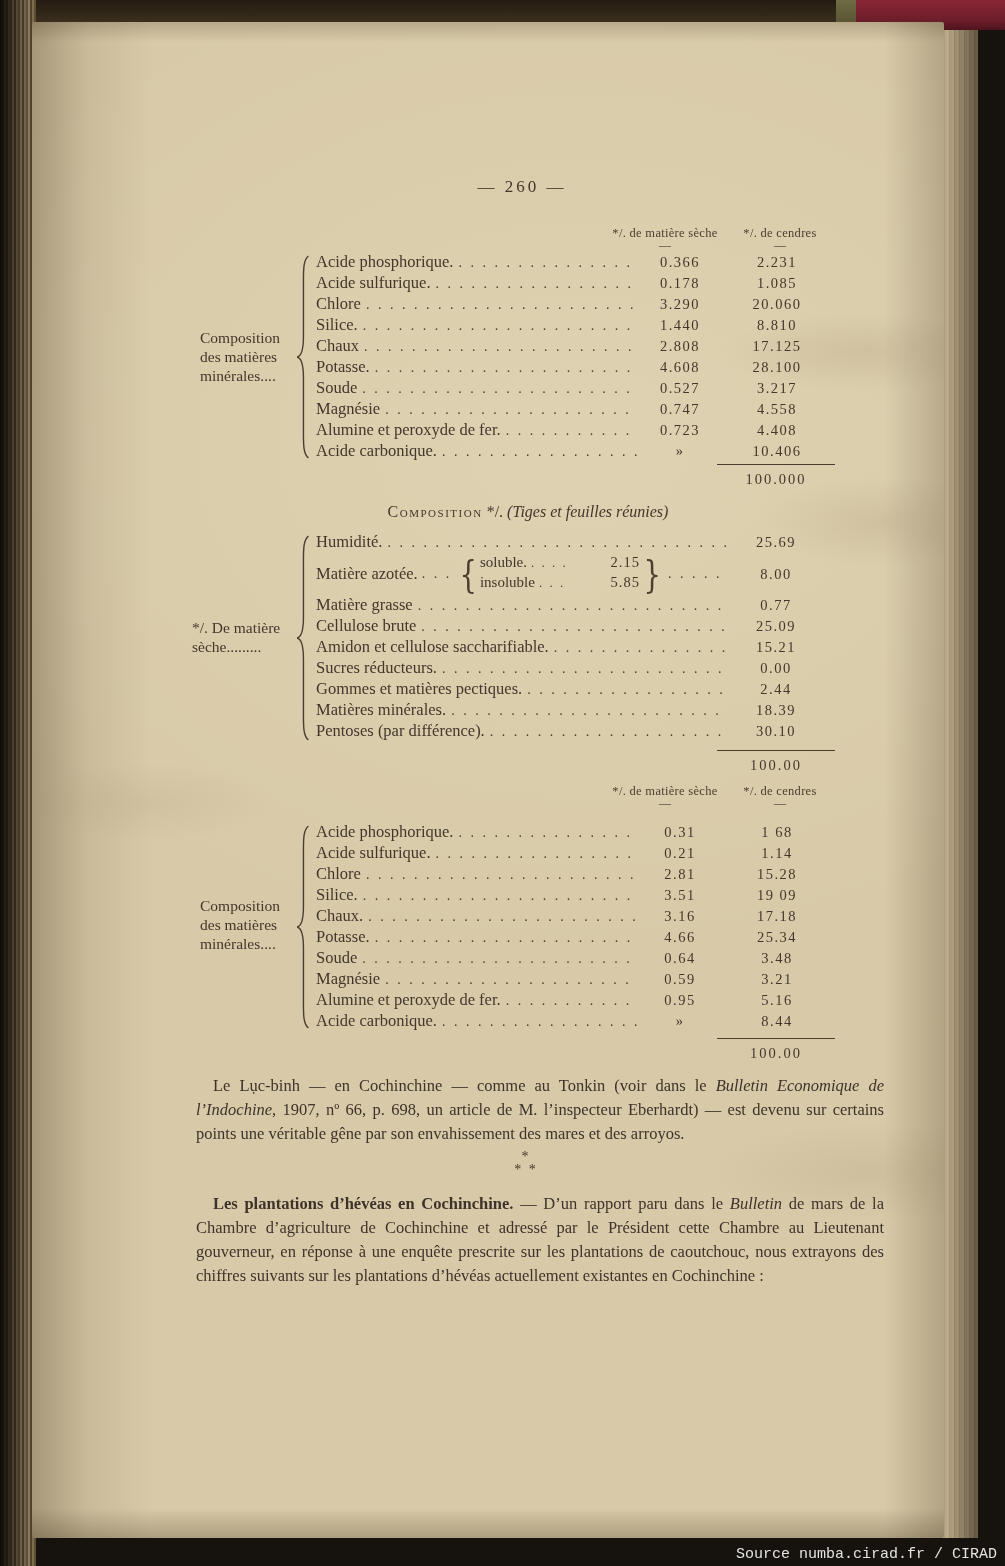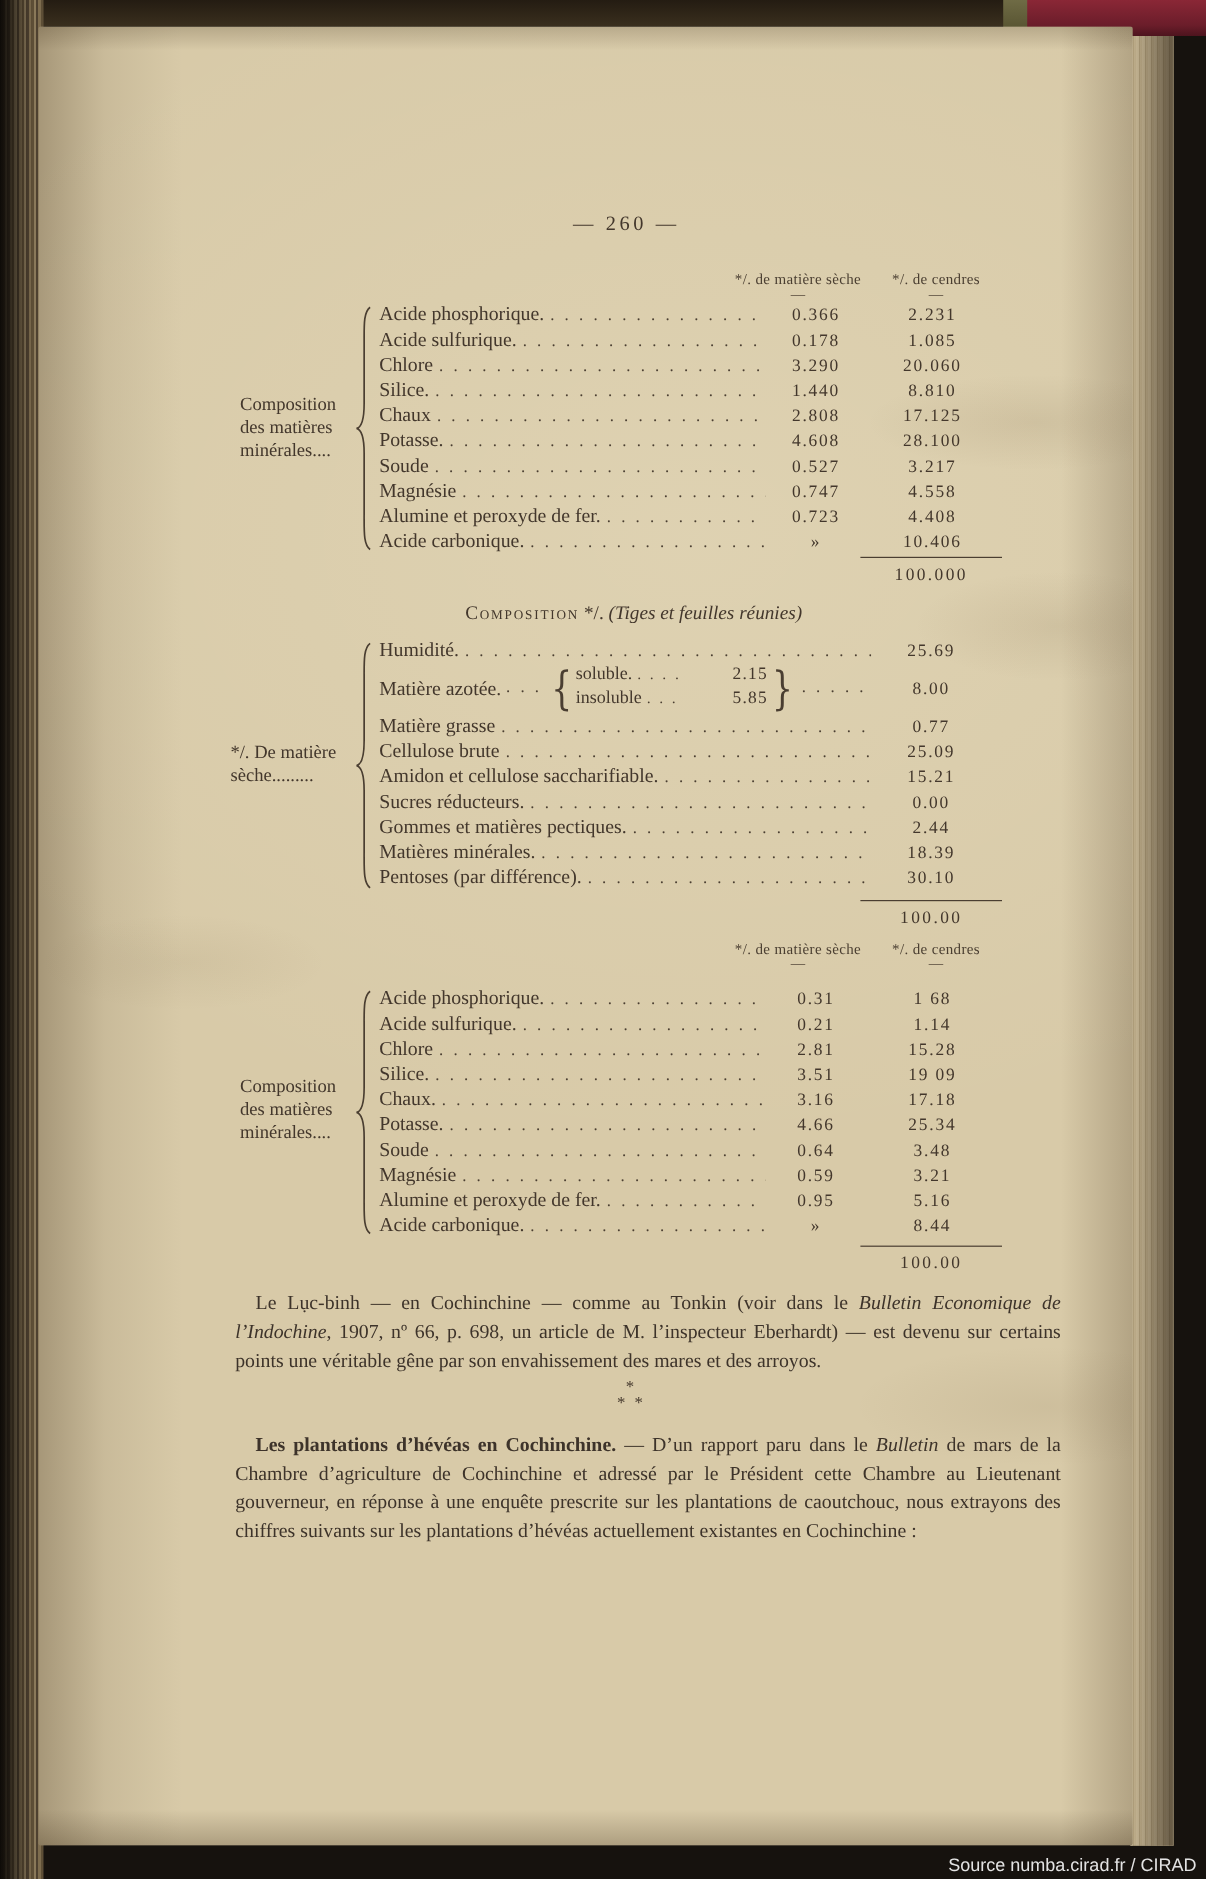--- a/index.html
+++ b/index.html
@@ -104,21 +104,21 @@
   .para{
     position:absolute;left:164px;width:688px;margin:0;
     font-size:16.5px;line-height:24px;text-align:justify;text-indent:17px;color:#3d332a;
   }
   .para em{font-style:italic;}
   .para b{font-weight:bold;}
   .stars{position:absolute;left:164px;width:660px;text-align:center;font-size:14px;line-height:13px;color:var(--ink);letter-spacing:2px;}
   
   .source{
     position:absolute;right:8px;bottom:3px;
-    font-family:Liberation Sans, sans-serif;
+    font-family:Liberation Mono, monospace;
     font-size:15px;color:#e3e3e3;
   }
   svg.brsvg{display:block;width:100%;height:100%;}
 </style>
 </head>
 <body>
 
 <div class="scene">
   <div class="top-strip"></div>
   <div class="binding"></div>

